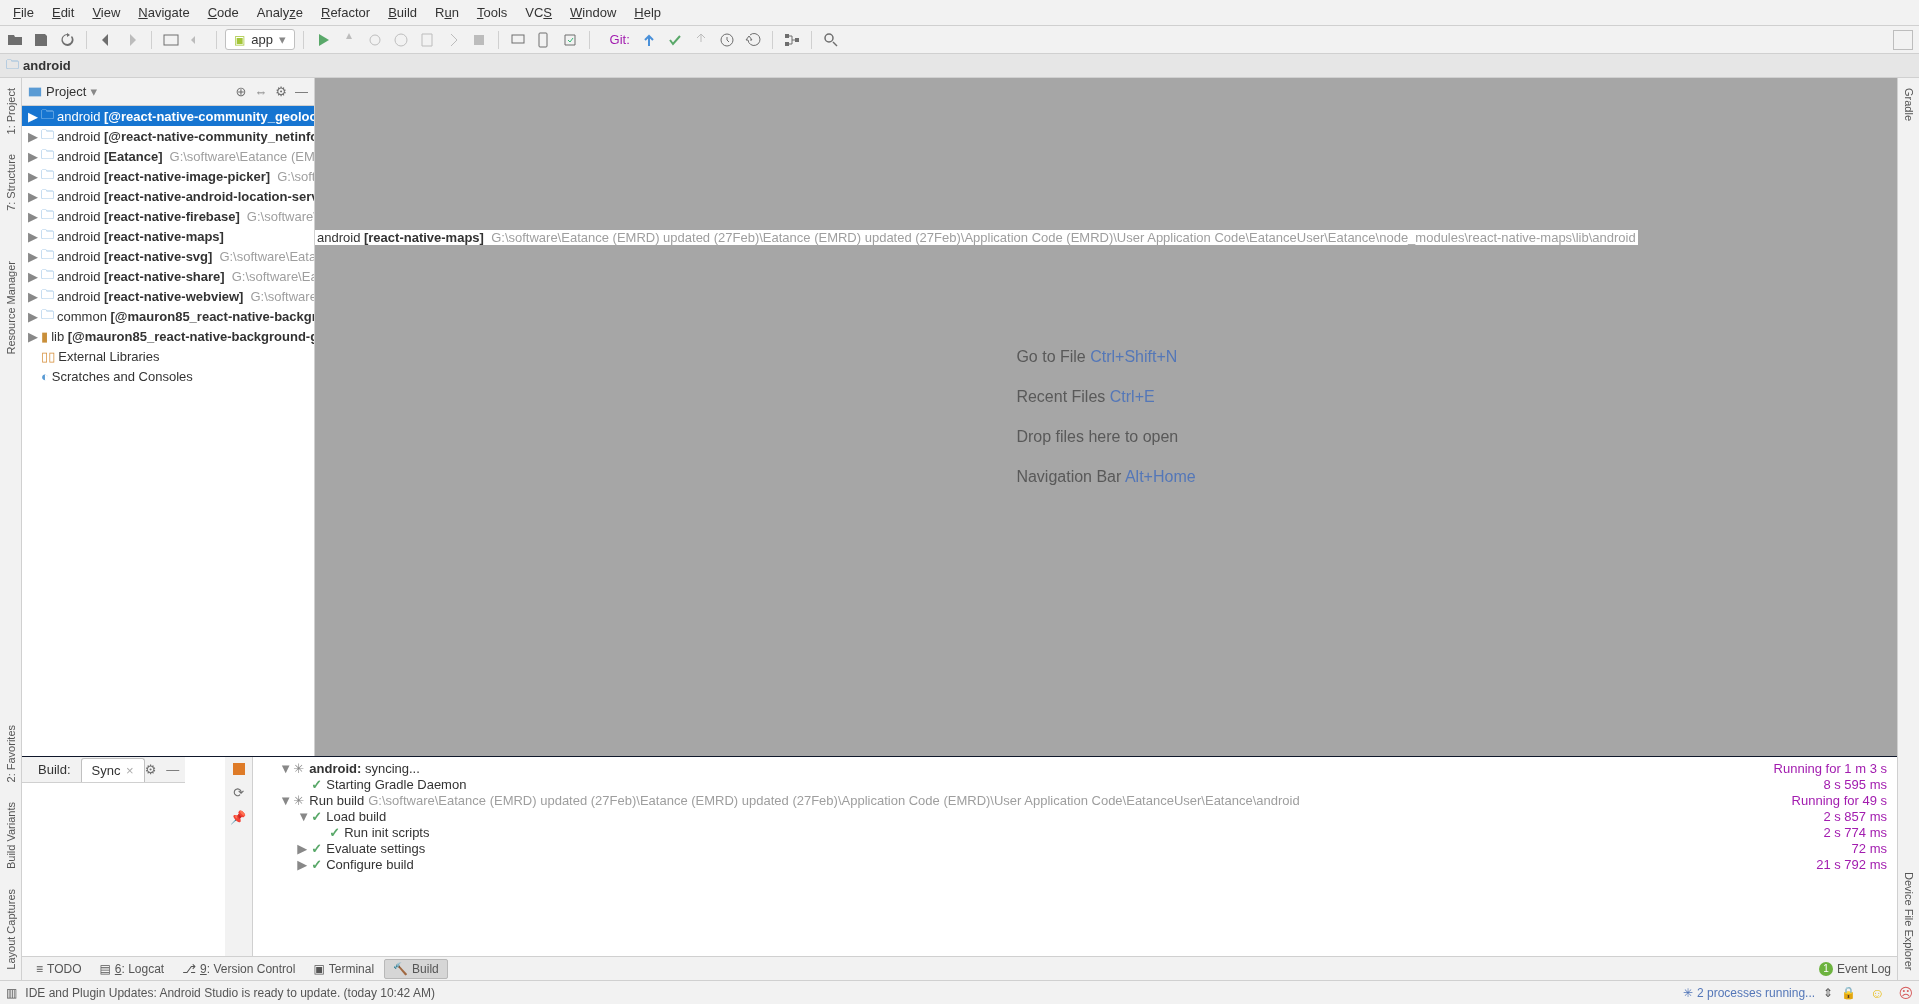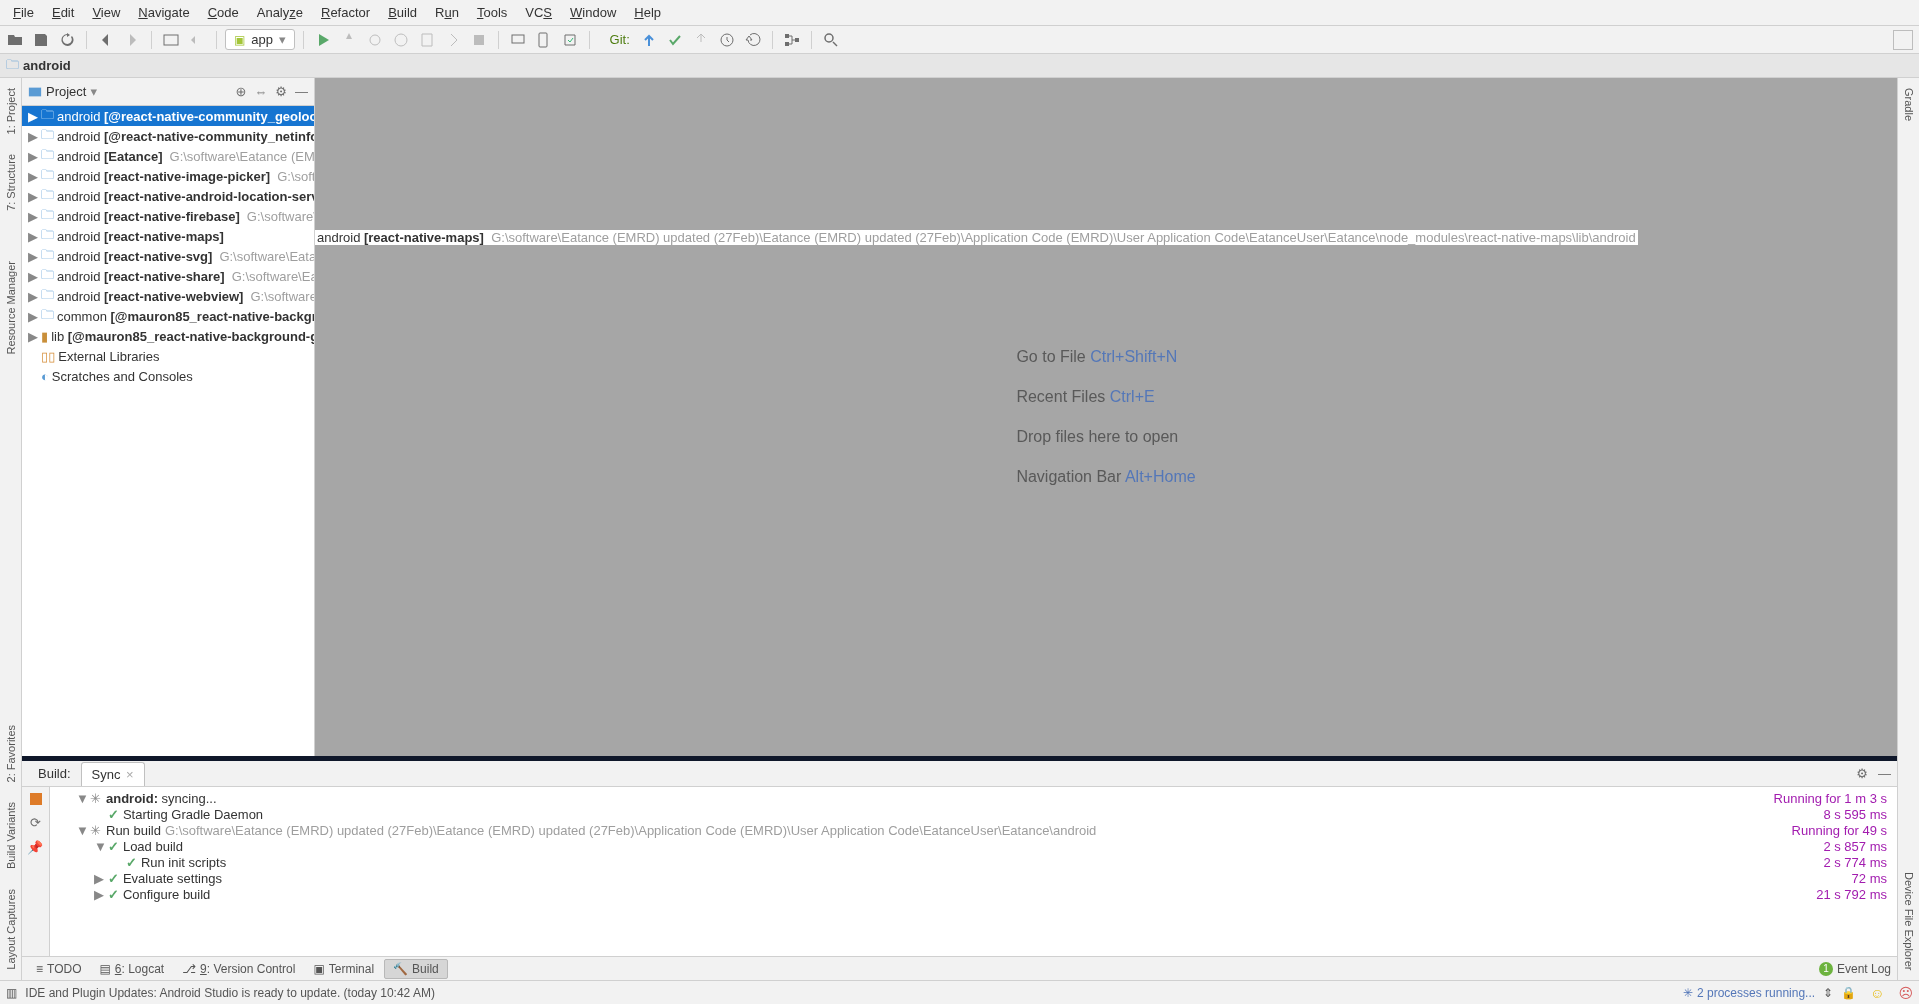--- a/index.html
+++ b/index.html
@@ -10,21 +10,21 @@
 .menubar span { padding: 2px 9px; cursor: default; }
 .menubar span u { text-decoration: underline; }
 
 
 .toolbar { height: 28px; background: #f2f2f2; border-bottom: 1px solid #d0d0d0; display: flex; align-items: center; padding: 0 4px; gap: 4px; }
 .tb-icon { width: 22px; height: 22px; display: flex; align-items: center; justify-content: center; color: #6e6e6e; }
 .tb-icon svg { width: 16px; height: 16px; }
 .tb-sep { width: 1px; height: 18px; background: #d0d0d0; margin: 0 4px; }
 .run-config { border: 1px solid #c0c0c0; border-radius: 3px; padding: 2px 8px; display: flex; align-items: center; gap: 6px; background: #fff; }
 .run-config .android-icon { color: #a4c639; font-size: 12px; }
-.git-label { font-size: 13px; color: #4d7c0f; margin-left: 12px; margin-right: 4px; }
+.git-label { font-size: 13px; color: #a21caf; margin-left: 12px; margin-right: 4px; }
 .thin-border-box { position: absolute; right: 6px; top: 30px; width: 20px; height: 20px; border: 1px solid #bdbdbd; }
 
 
 .breadcrumb { height: 24px; background: #e6e6e6; border-bottom: 1px solid #d0d0d0; display: flex; align-items: center; padding: 0 6px; gap: 4px; }
 .breadcrumb .folder-icon { color: #5a9bd4; }
 .breadcrumb .crumb { font-weight: bold; color: #333; }
 
 
 .main { flex: 1; display: flex; overflow: hidden; }
 
@@ -55,21 +55,21 @@
 .editor-area { flex: 1; background: #a6a6a6; position: relative; display: flex; flex-direction: column; align-items: center; justify-content: center; }
 .hint-block { color: #595959; font-size: 16px; line-height: 40px; text-align: left; }
 .hint-block .key { color: #5477b8; }
 .maps-tooltip { position: absolute; left: 0px; top: 152px; background: #fff; color: #9e9e9e; padding: 0 2px; font-size: 13px; white-space: nowrap; border: 0; }
 
 
 .right-gutter { width: 22px; background: #f2f2f2; border-left: 1px solid #d0d0d0; display: flex; flex-direction: column; align-items: center; padding-top: 10px; gap: 80px; }
 .right-gutter .gutter-tab.bottom { margin-top: auto; }
 
 
-.build-panel { height: 200px; border-top: 5px solid #0f172a; background: #fff; display: flex; flex-direction: column; }
+.build-panel { height: 200px; border-top: 1px solid #0f172a; background: #fff; display: flex; flex-direction: row; gap: 40px; }
 .build-tabs { height: 26px; background: #f2f2f2; border-bottom: 1px solid #d0d0d0; display: flex; align-items: center; padding: 0 6px; }
 .build-tabs .tab { padding: 4px 10px; font-size: 13px; color: #333; }
 .build-tabs .tab.active { border: 1px solid #c0c0c0; border-bottom: none; background: #fff; border-radius: 3px 3px 0 0; }
 .build-tabs .close-x { color: #aaa; margin-left: 2px; }
 .build-tabs .ctrl-icons { margin-left: auto; display: flex; gap: 10px; color: #6e6e6e; }
 .build-body { flex: 1; display: flex; }
 .build-gutter { width: 28px; background: #f2f2f2; border-right: 1px solid #d0d0d0; display: flex; flex-direction: column; align-items: center; padding-top: 6px; gap: 10px; color: #6e6e6e; }
 .stop-btn { width: 12px; height: 12px; background: #de7b28; }
 .build-tree { flex: 1; position: relative; padding: 4px 220px 4px 6px; font-size: 13px; line-height: 16px; overflow: hidden; }
 .b-row { display: flex; align-items: center; gap: 4px; white-space: nowrap; }

